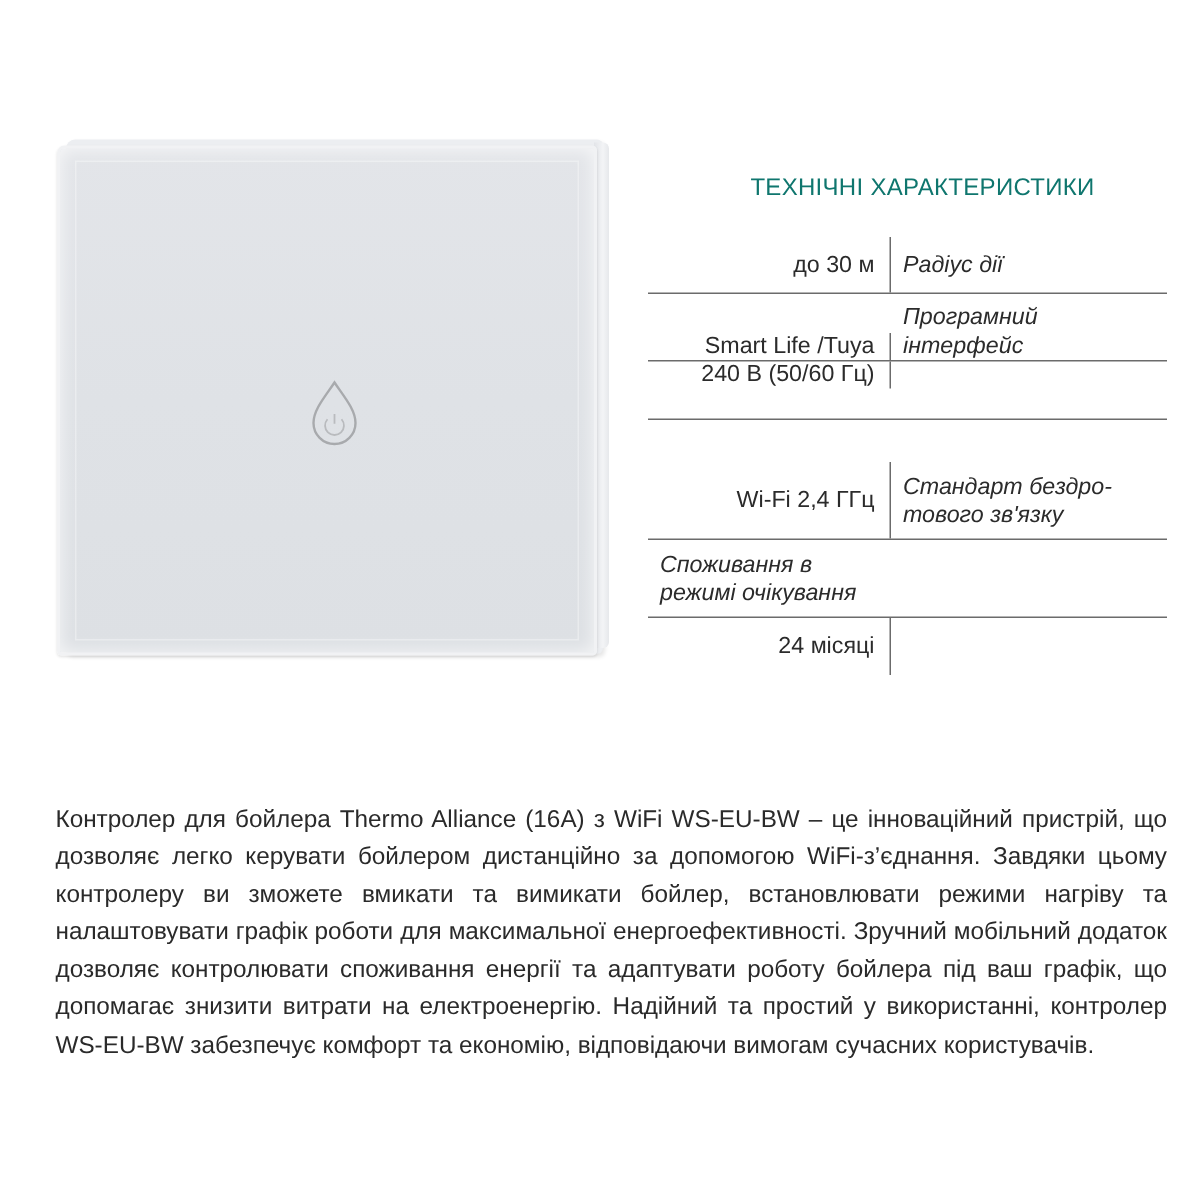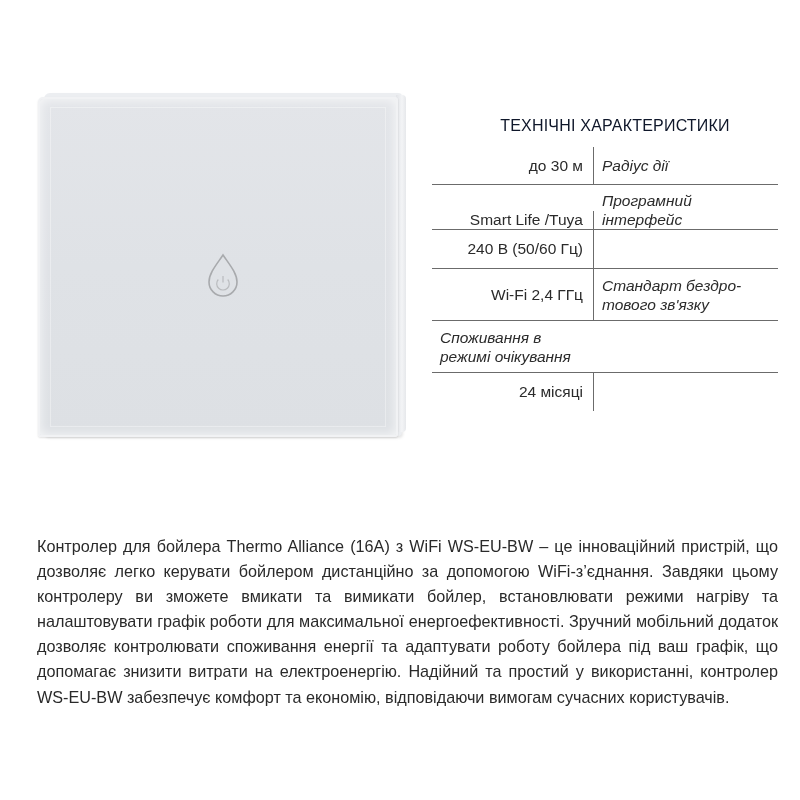--- a/index.html
+++ b/index.html
@@ -27,36 +27,36 @@
     }
     .switch-face::after {
       content:""; position:absolute; left:10px; right:10px; top:8px; bottom:8px;
       border:1px solid rgba(255,255,255,0.35);
     }
     .drop-icon { position:absolute; left:166px; top:154px; width:34px; height:48px; }
 
     
     .specs-title {
       position:absolute; left:430px; top:117px; width:370px; text-align:center;
-      font-size:16px; letter-spacing:0.2px; color:#0f172a;
+      font-size:16px; letter-spacing:0.2px; color:#0f766e;
     }
-    .specs-table { position:absolute; left:432px; top:147px; width:346px; }
+    .specs-table { position:absolute; left:432px; top:158px; width:346px; }
     .spec-row { display:flex; border-bottom:1px solid #6b6b6b; position:relative; }
     .spec-row:last-child { border-bottom:none; }
     .spec-val {
       width:162px; text-align:right; padding-right:10px; box-sizing:border-box;
       display:flex; align-items:center; justify-content:flex-end;
       font-size:15.5px; color:#2b2b2b; border-right:1px solid #6b6b6b;
     }
     .spec-lbl {
       flex:1; padding-left:8px; display:flex; align-items:center;
       font-size:15.5px; line-height:19px; color:#2b2b2b; white-space:pre-line;font-style:italic;
     }
-    .r1 { height:37px; } .r2 { height:44px;align-items:flex-end; } .r3 { height:38px; }
-    .r4 { height:51px; } .r5 { height:51px; } .r6 { height:38px;gap:26px; }
+    .r1 { height:37px; } .r2 { height:44px;align-items:flex-end; } .r3 { height:38px;flex-direction:column; }
+    .r4 { height:51px;margin-top:28px; } .r5 { height:51px; } .r6 { height:38px;gap:26px; }
 
     
     .desc {
       position:absolute; left:37px; top:502px; width:741px;
       font-size:16.2px; line-height:25.1px; text-align:justify; color:#2a2a2a;margin-top:32px;
     }
   </style>
 </head>
 <body>
 

